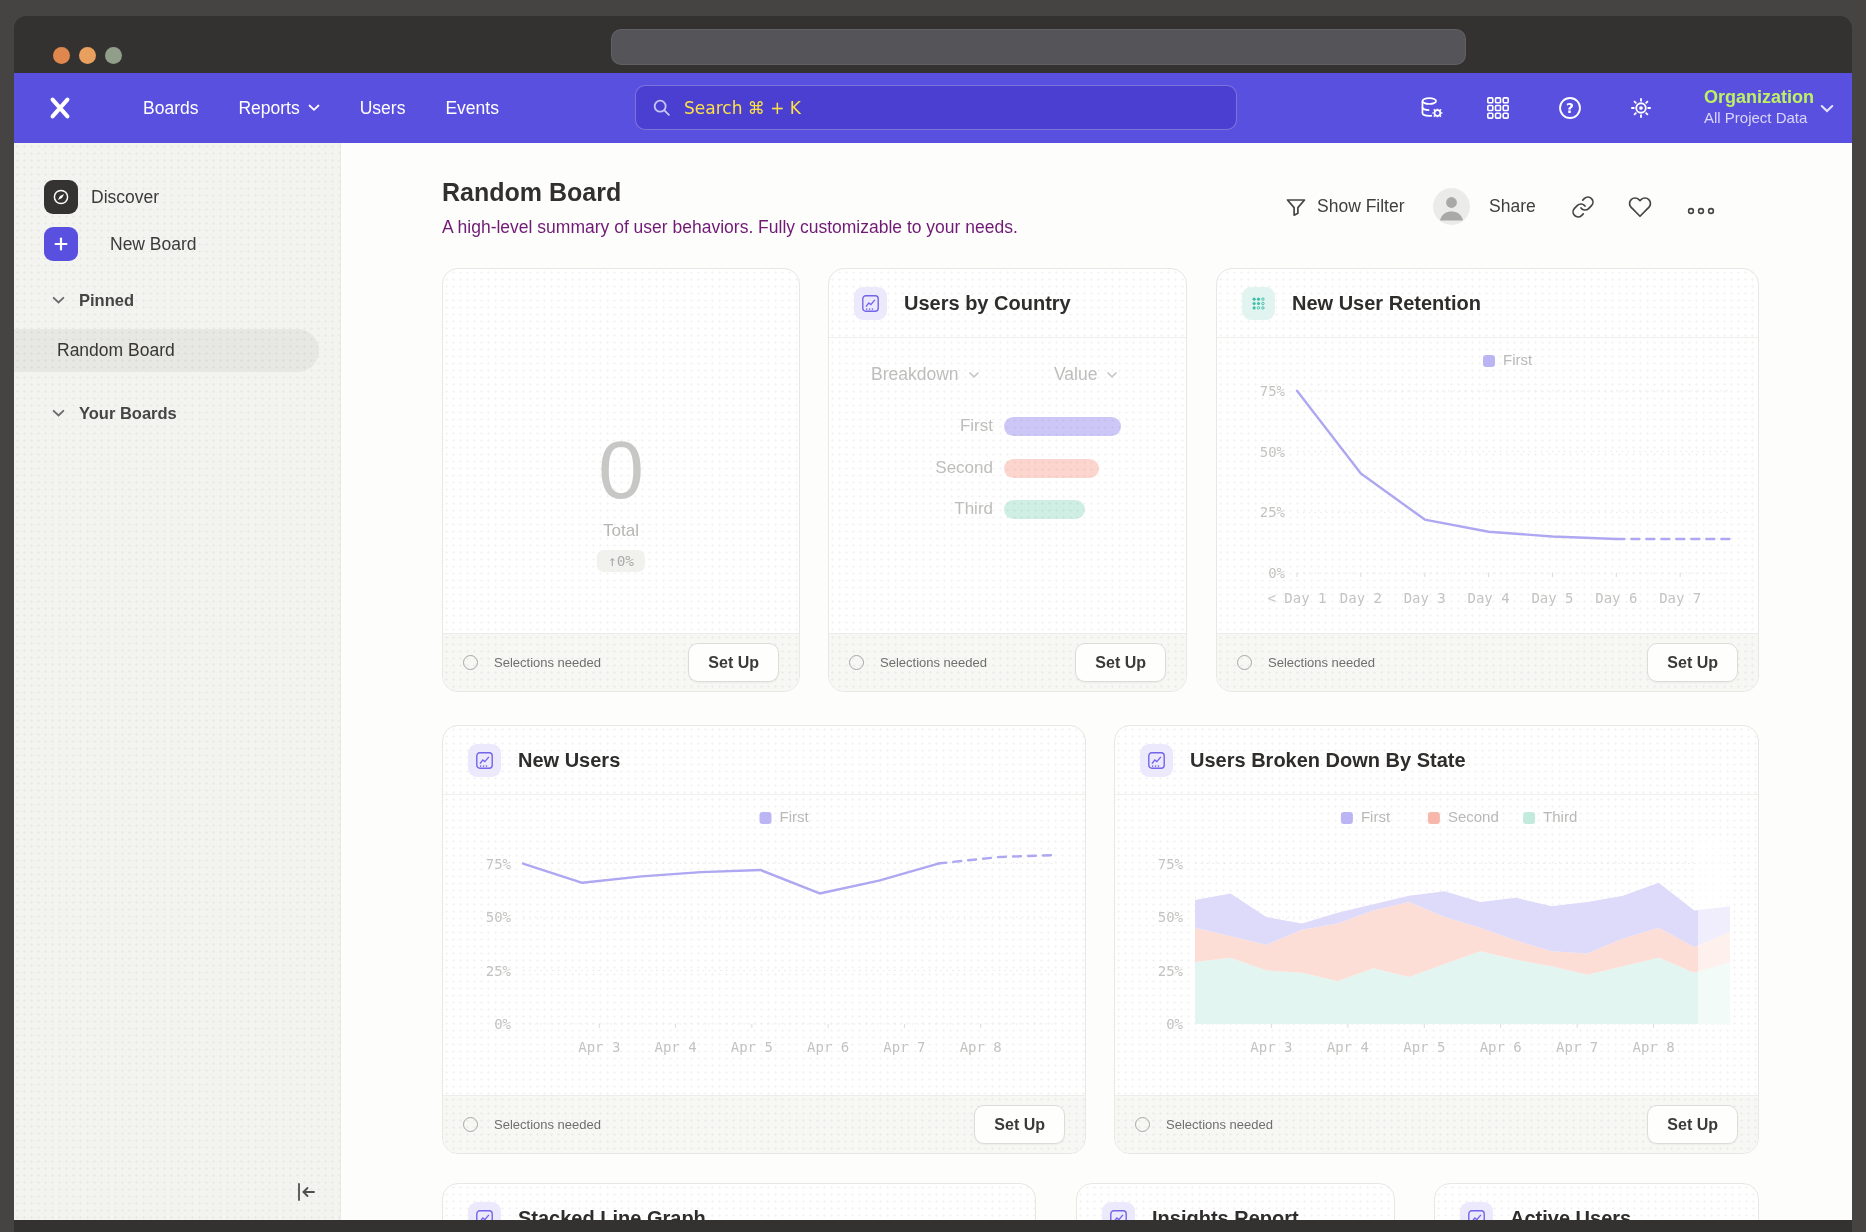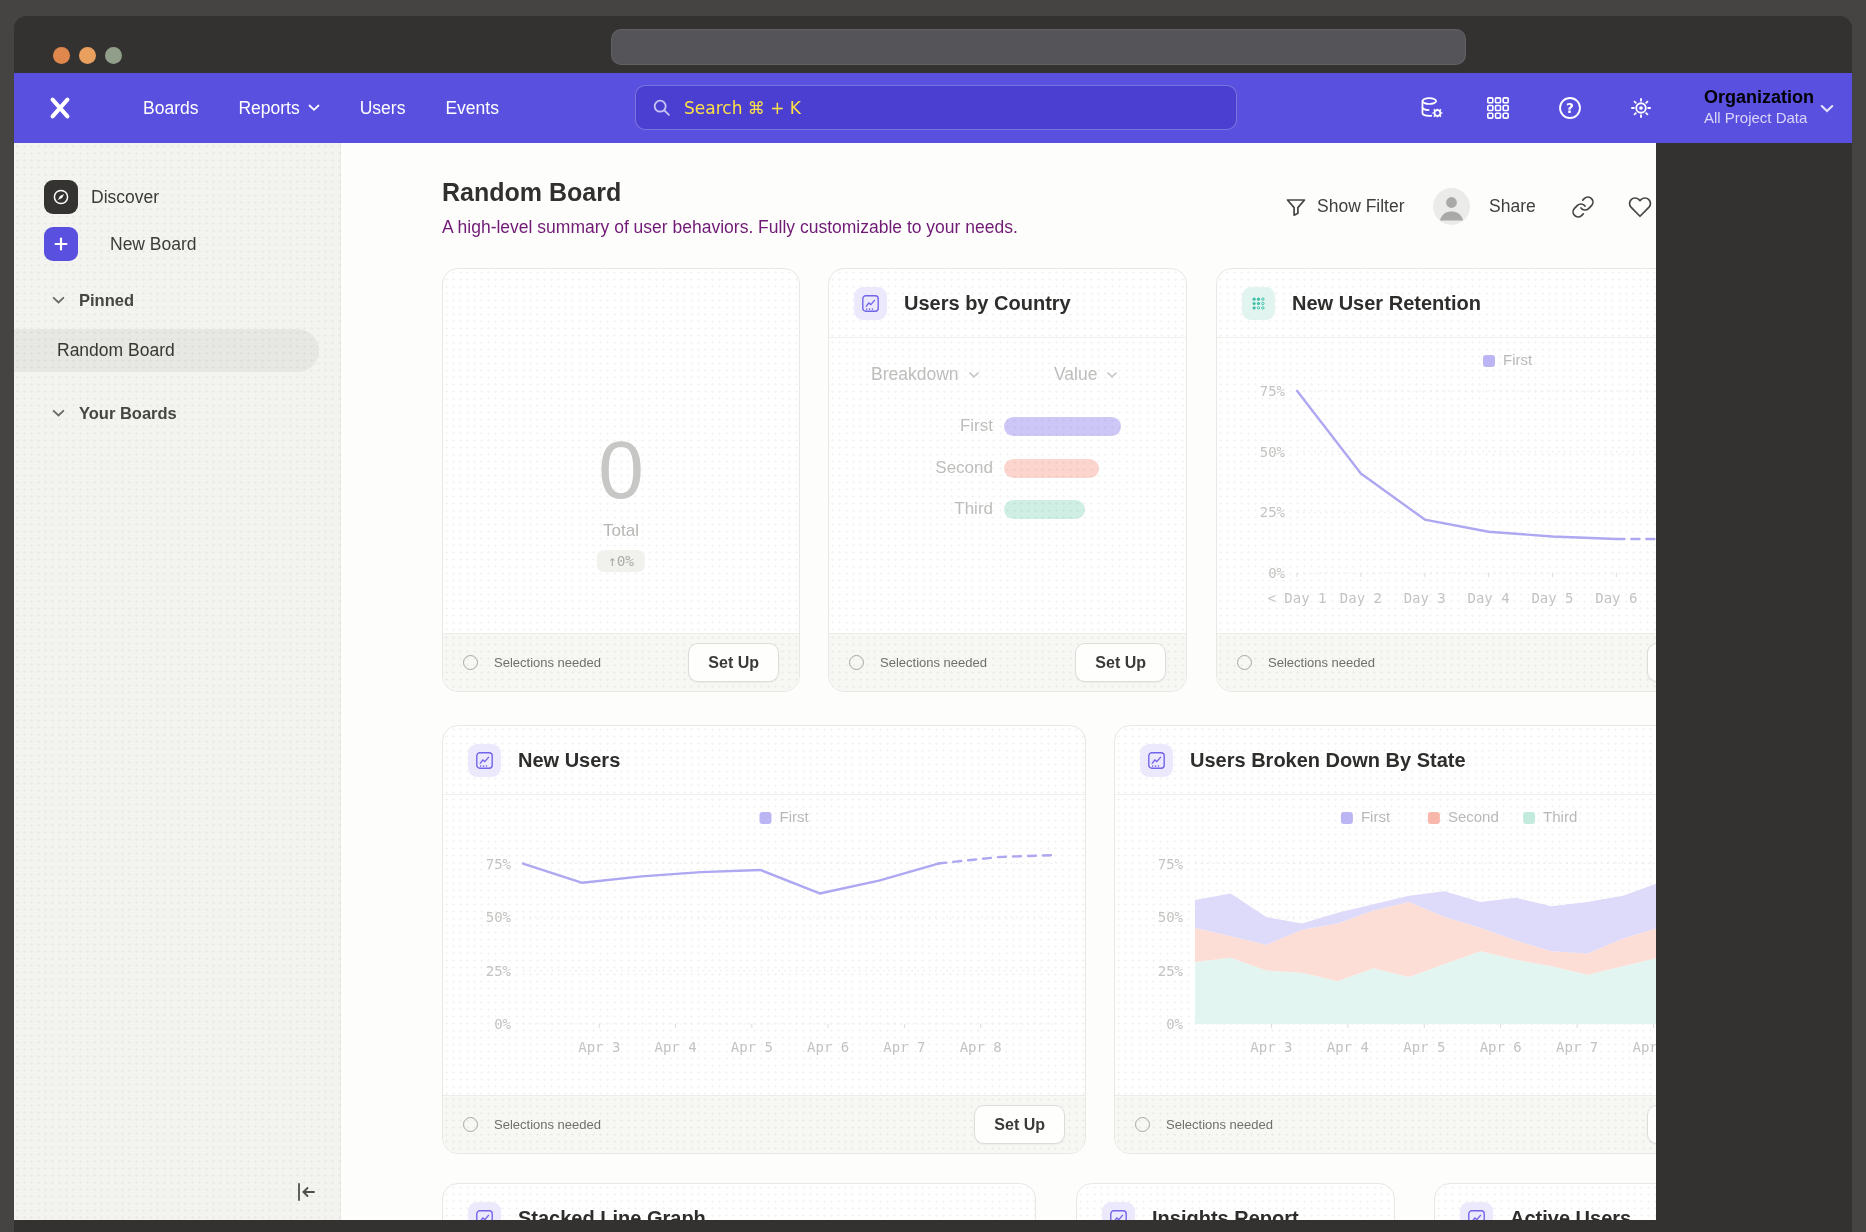--- a/index.html
+++ b/index.html
@@ -12,25 +12,25 @@
   .addr-bar{position:absolute;left:597px;top:13px;width:855px;height:36px;background:#555459;border:1px solid rgba(255,255,255,.07);border-radius:10px;box-sizing:border-box;}
   
   .navbar{position:relative;height:70px;background:#5a50df;}
   .logo{position:absolute;left:34px;top:23px;width:24px;height:24px;cursor:pointer;}
   .nav-items{position:absolute;left:93px;top:0;height:70px;display:flex;align-items:center;gap:40px;margin-left:36px;}
   .nav-item{color:#fff;font-size:17.5px;display:flex;align-items:center;gap:8px;cursor:pointer;}
   .search{position:absolute;left:621px;top:12px;width:602px;height:45px;box-sizing:border-box;background:#4a3fd0;border:1px solid rgba(255,255,255,.28);border-radius:10px;display:flex;align-items:center;gap:11px;padding:0 15px;cursor:text;}
   .search-text{color:#fde047;font-size:17px;font-family:"DejaVu Sans",sans-serif;}
   .nav-icon{position:absolute;top:22px;width:26px;height:26px;color:#fff;cursor:pointer;}
   .org{position:absolute;left:1690px;top:13px;cursor:pointer;}
-  .org-name{color:#000000;font-size:18px;font-weight:700;line-height:22px;text-align:center;}
+  .org-name{color:#bef264;font-size:18px;font-weight:700;line-height:22px;text-align:center;}
   .org-sub{color:#d9d6f8;font-size:15px;line-height:20px;}
   .org-chev{position:absolute;left:1806px;top:31px;width:14px;height:10px;color:#e6e3fa;}
   
-  .app{position:absolute;left:0;top:127px;width:1642px;height:1077px;display:flex;}
+  .app{position:absolute;left:0;top:127px;width:1838px;height:1077px;display:flex;}
   .bottom-strip{position:absolute;left:0;bottom:0;width:100%;height:12px;background:#333230;z-index:9;}
   .dot-texture{background-image:radial-gradient(rgba(60,60,50,.055) 1.1px,transparent 1.25px);background-size:7px 7px;}
   
   .sidebar{position:relative;width:327px;box-sizing:border-box;height:100%;background-color:#f3f3f0;border-right:1px solid #e9e9e6;flex:none;}
   .sb-row{position:absolute;left:30px;display:flex;align-items:center;gap:13px;cursor:pointer;}
   .sb-tile{width:34px;height:34px;border-radius:9px;display:flex;align-items:center;justify-content:center;flex:none;}
   .sb-tile.dark{background:#343331;}
   .sb-tile.purple{background:#5a50df;}
   .sb-label{font-size:17.5px;color:#3b3b39;}
   .sb-section{position:absolute;left:38px;display:flex;align-items:center;gap:14px;cursor:pointer;}

